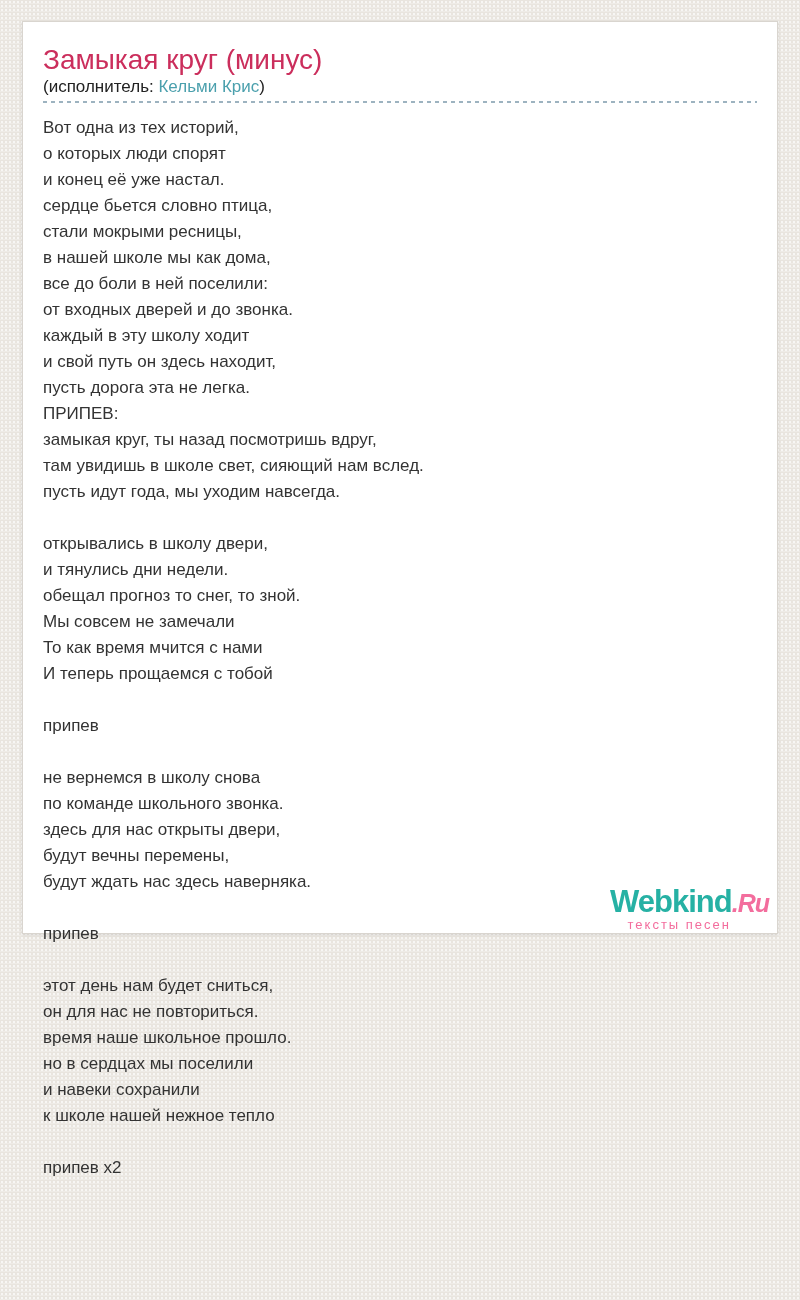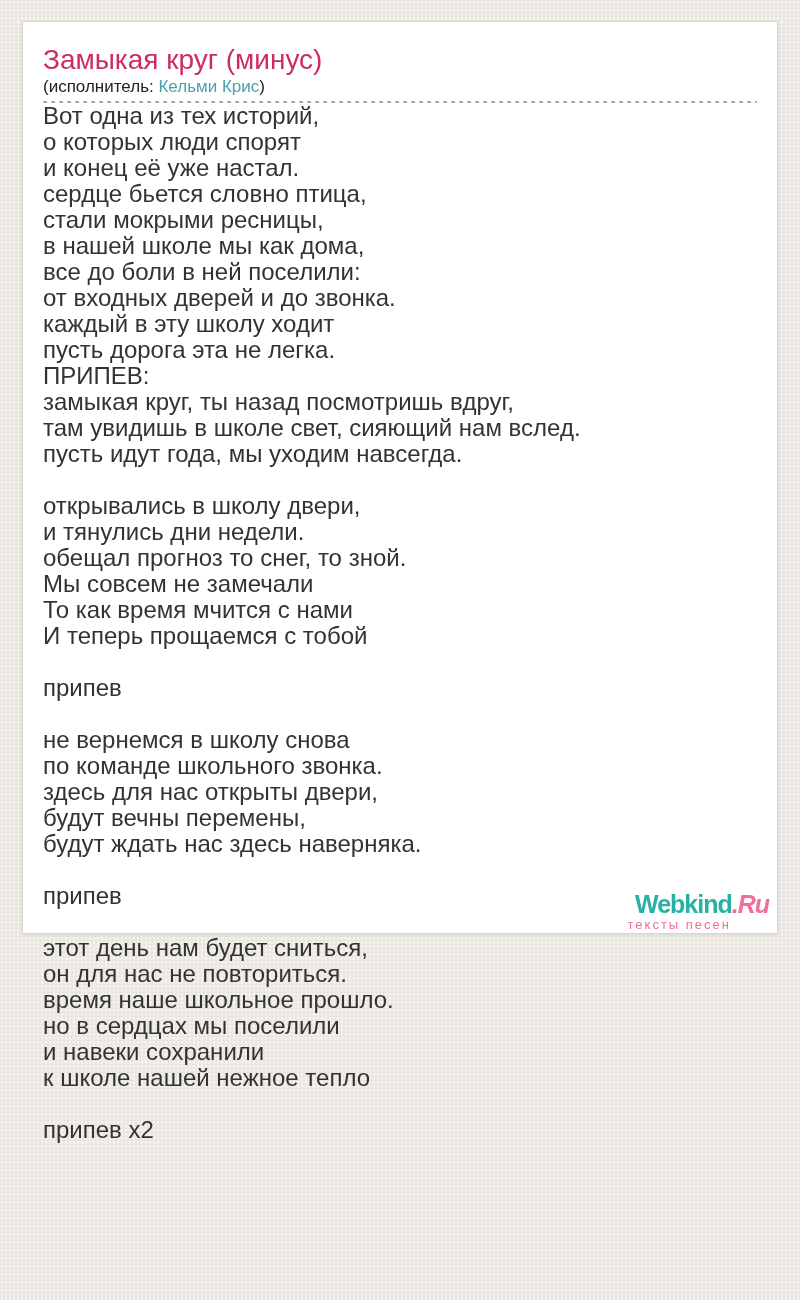--- a/index.html
+++ b/index.html
@@ -60,21 +60,22 @@
     height: 2px;
     margin-top: 4px;
     background-image: repeating-linear-gradient(
       to right,
       #9db3c0 0px, #9db3c0 4px,
       rgba(0,0,0,0) 4px, rgba(0,0,0,0) 8px
     );
   }
 
   .lyrics {
-    font-size: 24px;
+    margin-top: 12px;
+    font-size: 17px;
     line-height: 26px;
     color: #333333;
   }
 
   .lyric-line {
     min-height: 26px;
     white-space: pre;
   }
 
   .site-logo {
@@ -86,21 +87,21 @@
     cursor: pointer;
     line-height: 1;
   }
 
   .logo-main {
     font-weight: 700;
     letter-spacing: -1px;
   }
 
   .logo-name {
-    font-size: 25px;
+    font-size: 31px;
     color: #26b1a4;
     text-align: center;
   }
 
   .logo-domain {
     font-size: 25px;
     color: #f36d9d;
     font-style: italic;
   }
 
@@ -130,20 +131,21 @@
     <div class="lyrics">
         <div class="lyric-line">Вот одна из тех историй,</div>
         <div class="lyric-line">о которых люди спорят</div>
         <div class="lyric-line">и конец её уже настал.</div>
         <div class="lyric-line">сердце бьется словно птица,</div>
         <div class="lyric-line">стали мокрыми ресницы,</div>
         <div class="lyric-line">в нашей школе мы как дома,</div>
         <div class="lyric-line">все до боли в ней поселили:</div>
         <div class="lyric-line">от входных дверей и до звонка.</div>
         <div class="lyric-line">каждый в эту школу ходит</div>
+        <div class="lyric-line">и свой путь он здесь находит,</div>
         <div class="lyric-line">пусть дорога эта не легка.</div>
         <div class="lyric-line">ПРИПЕВ:</div>
         <div class="lyric-line">замыкая круг, ты назад посмотришь вдруг,</div>
         <div class="lyric-line">там увидишь в школе свет, сияющий нам вслед.</div>
         <div class="lyric-line">пусть идут года, мы уходим навсегда.</div>
         <div class="lyric-line">&nbsp;</div>
         <div class="lyric-line">открывались в школу двери,</div>
         <div class="lyric-line">и тянулись дни недели.</div>
         <div class="lyric-line">обещал прогноз то снег, то зной.</div>
         <div class="lyric-line">Мы совсем не замечали</div>

